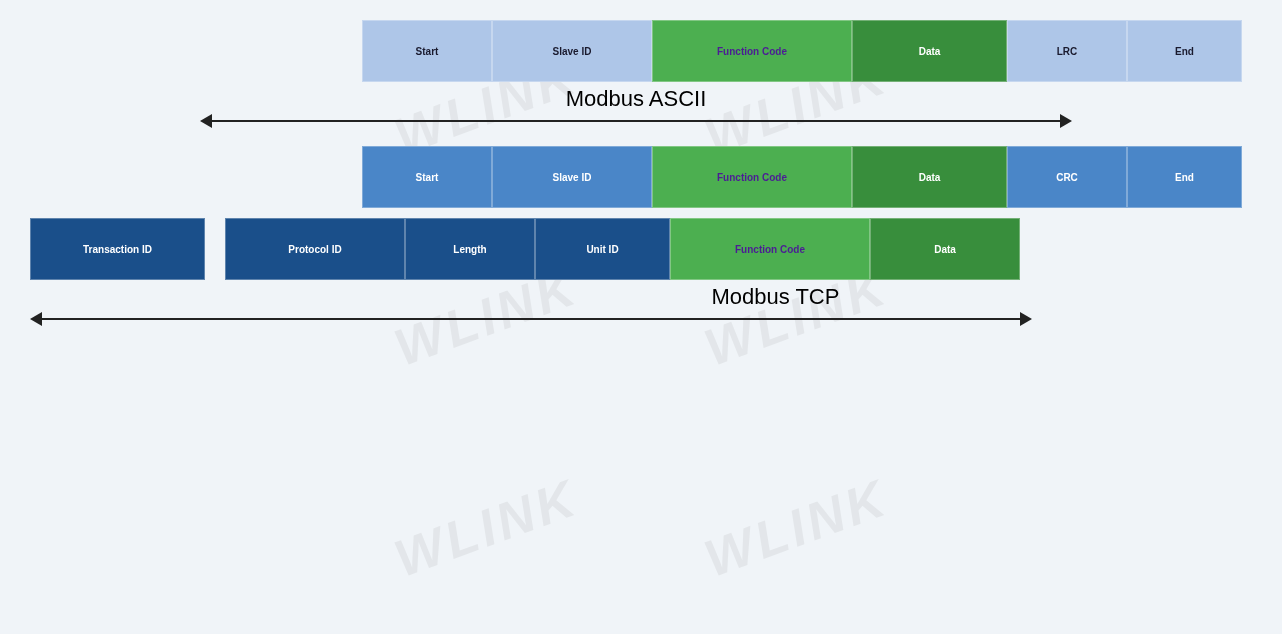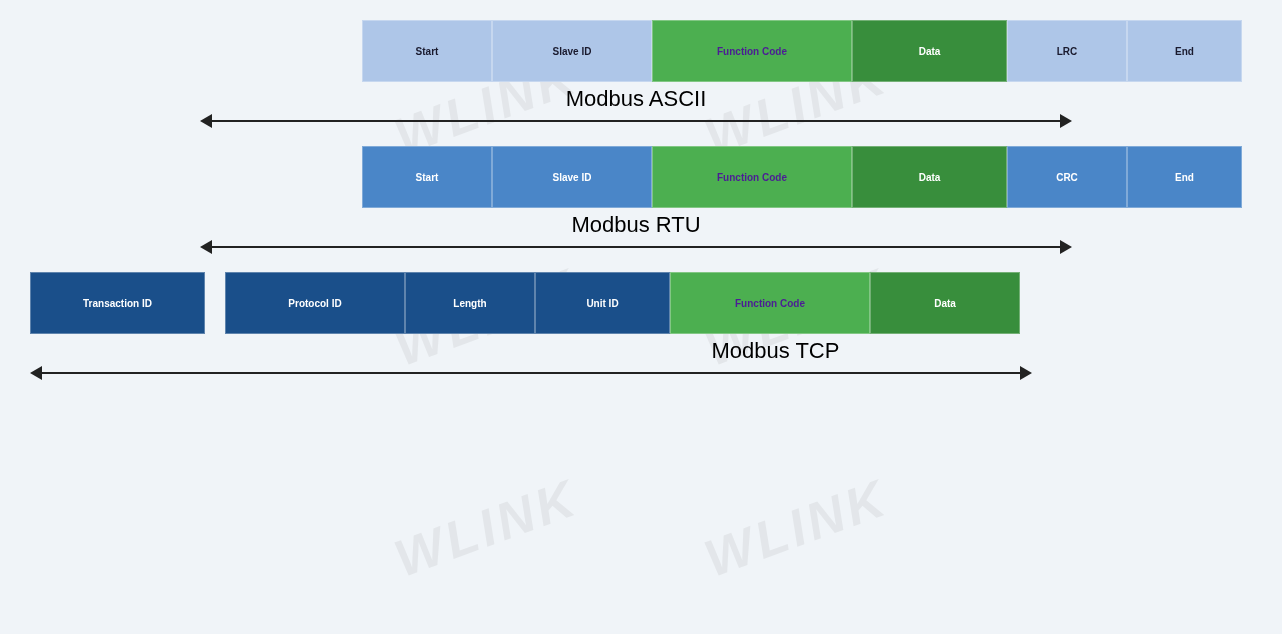--- a/index.html
+++ b/index.html
@@ -188,28 +188,20 @@
 
   <div class="protocol-row" style="align-items: flex-end; padding-right: 10px;">
     <div class="frame-bar" style="margin-left: auto;">
       <div class="frame-cell" style="width:130px; background:#4a86c8; color:white;">Start</div>
       <div class="frame-cell" style="width:160px; background:#4a86c8; color:white;">Slave ID</div>
       <div class="frame-cell cell-green" style="width:200px;">Function Code</div>
       <div class="frame-cell cell-dark-green" style="width:155px;">Data</div>
       <div class="frame-cell" style="width:120px; background:#4a86c8; color:white;">CRC</div>
       <div class="frame-cell" style="width:115px; background:#4a86c8; color:white;">End</div>
     </div>
-    <div class="arrow-label">
-      <div class="protocol-name">Modbus RTU</div>
-      <div class="arrow-line">
-        <div class="arrow-head-left"></div>
-        <div class="arrow-shaft"></div>
-        <div class="arrow-head-right"></div>
-      </div>
-    </div>
   </div>
 
   <div class="protocol-row" style="align-items: flex-start;">
     <div class="frame-bar">
       <div class="frame-cell cell-dark-blue" style="width:175px;">Transaction ID</div>
       <div class="frame-cell cell-dark-blue" style="width:180px;margin-left:20px;">Protocol ID</div>
       <div class="frame-cell cell-dark-blue" style="width:130px;">Length</div>
       <div class="frame-cell cell-dark-blue" style="width:135px;">Unit ID</div>
       <div class="frame-cell cell-green" style="width:200px;">Function Code</div>
       <div class="frame-cell cell-dark-green" style="width:150px;">Data</div>

